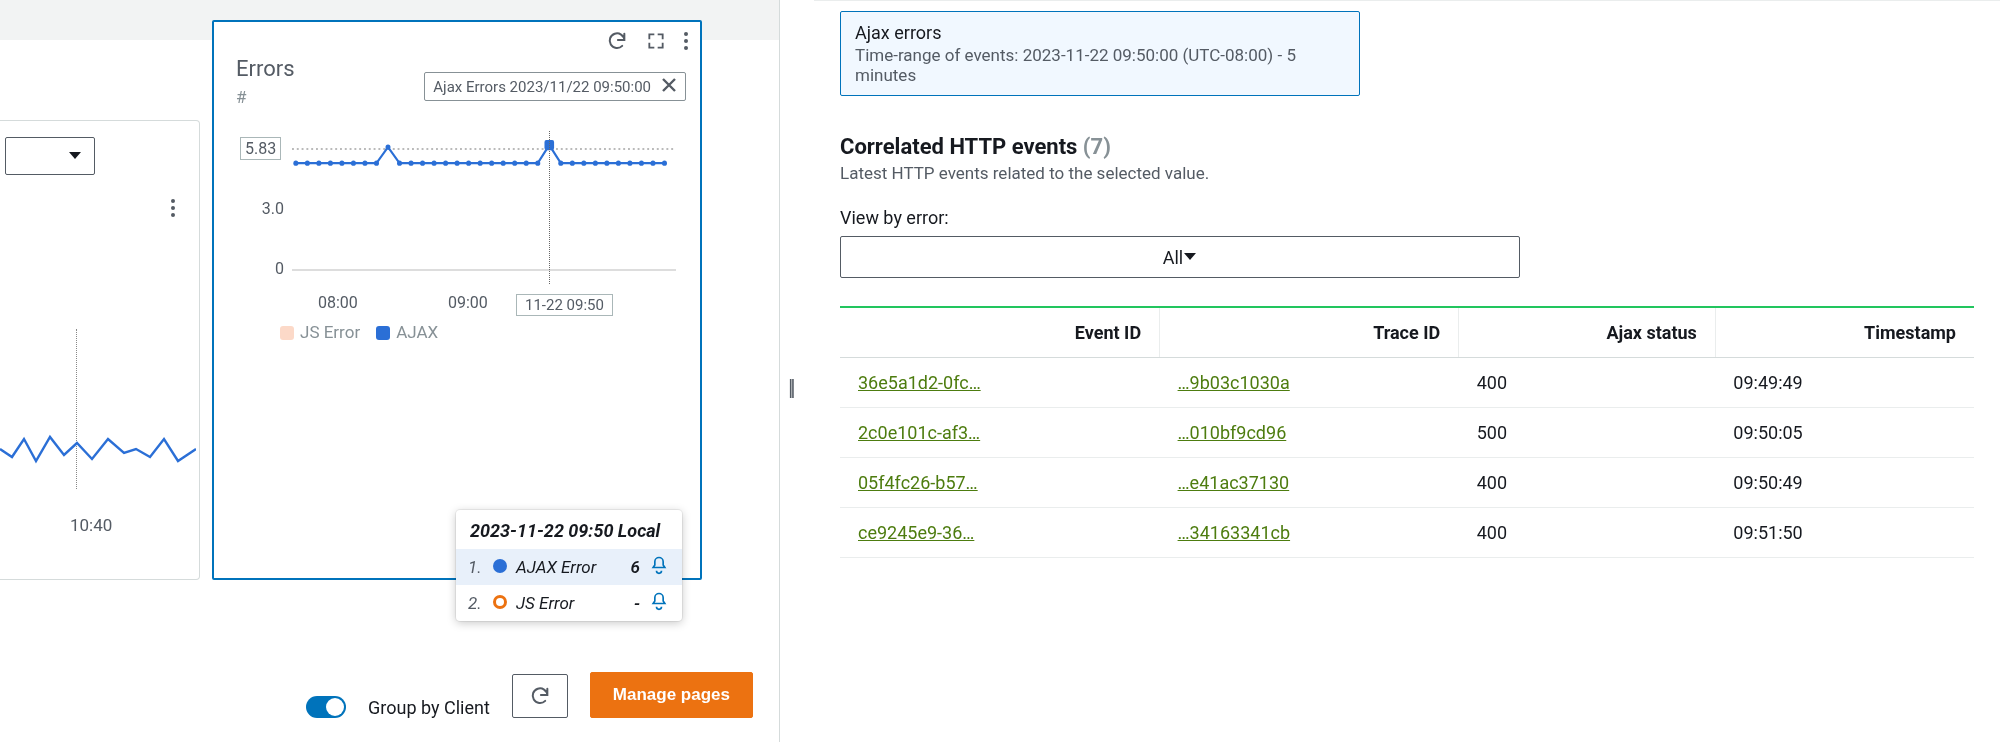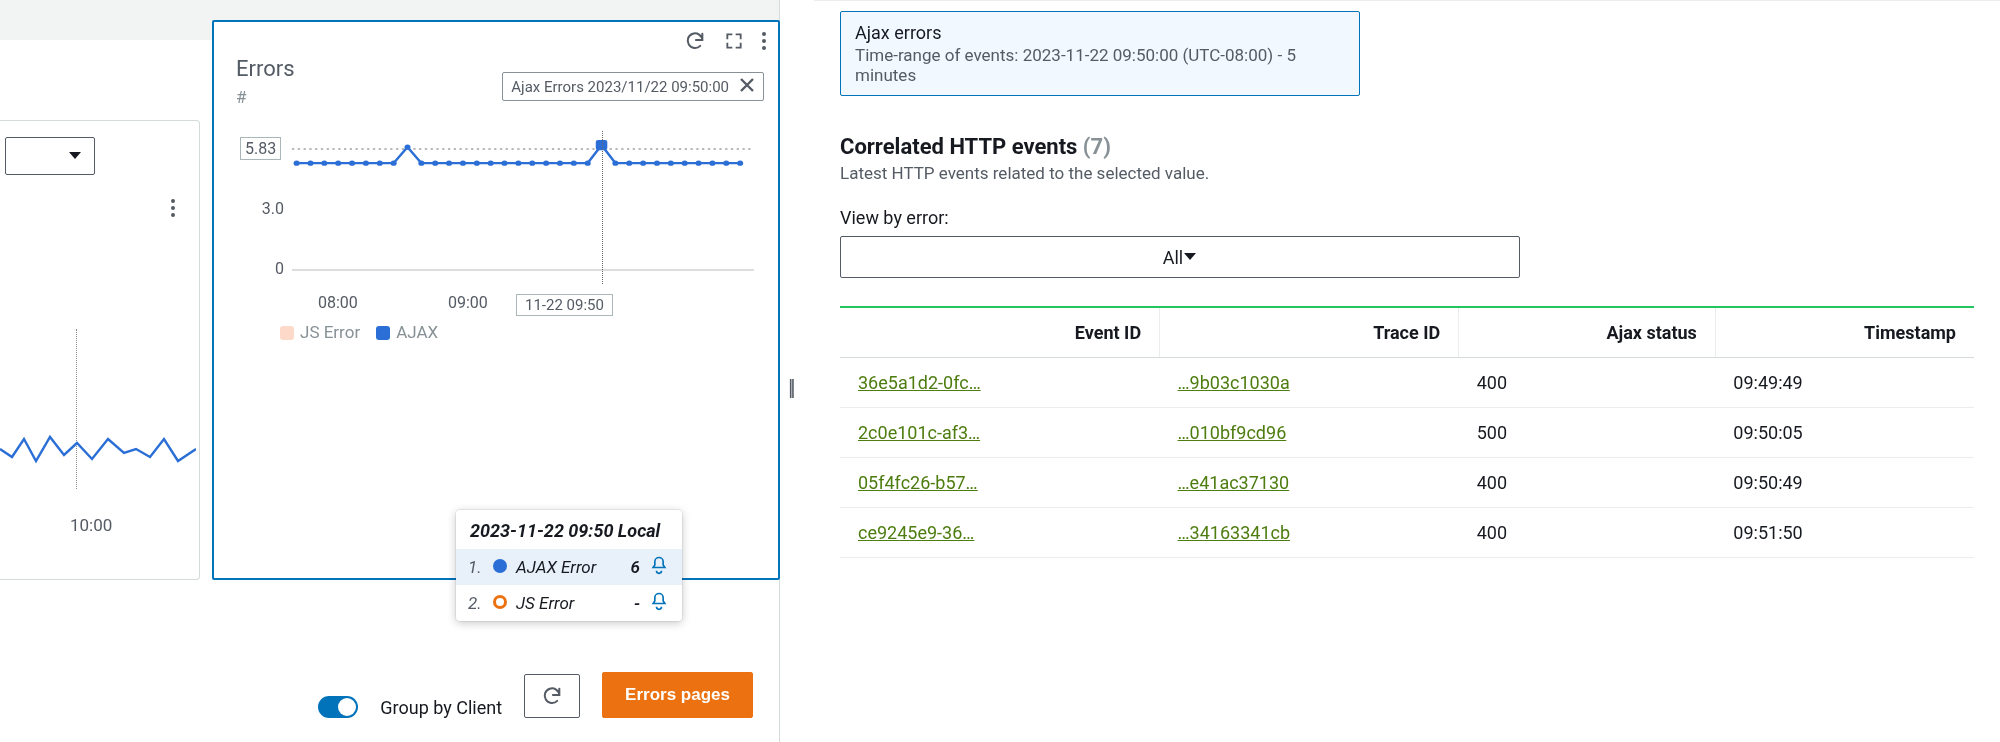--- a/index.html
+++ b/index.html
@@ -88,21 +88,21 @@
     position: absolute;
     left: 76px;
     bottom: 90px;
     width: 0;
     height: 160px;
     border-left: 1px dotted #888;
   }
 
   
   .card {
-    width: 568px;
+    width: 490px;
     margin-top: -20px;
     border: 2px solid #0073bb;
     border-radius: 2px;
     background: #fff;
     position: relative;
     padding: 16px 20px 18px 22px;
     flex: 0 0 auto;
   }
   .card-actions {
     position: absolute;
@@ -391,21 +391,21 @@
             <span class="vdots">
                 <span></span>
                 <span></span>
                 <span></span>
               </span>
           </div>
           <div class="vline"></div>
           <svg class="spark" viewBox="0 0 196 80">
             <polyline points="0,40 12,48 24,30 36,52 50,28 64,46 77,34 92,50 108,30 124,44 136,40 150,48 164,30 178,52 196,40" fill="none" stroke="#2b6fd6" stroke-width="2.4"></polyline>
           </svg>
-          <div class="xlabel">10:00</div>
+          <div class="xlabel">10:40</div>
         </div>
 
         <div class="card">
           <div class="card-actions">
             <span class="icon-btn">
               <svg width="22" height="22" viewBox="0 0 24 24">
                   <path d="M20 11a8 8 0 10-2.3 6.3M20 4v7h-7" fill="none" stroke="#545b64" stroke-width="2.2" stroke-linecap="round"></path>
                 </svg>
             </span>
             <span class="icon-btn">
@@ -528,21 +528,21 @@
     </div>
 
     <div class="bottom-bar">
       <div class="toggle"></div>
       <span class="toggle-label">Group by Client</span>
       <button class="btn">
         <svg width="22" height="22" viewBox="0 0 24 24">
             <path d="M20 11a8 8 0 10-2.3 6.3M20 4v7h-7" fill="none" stroke="#545b64" stroke-width="2.2" stroke-linecap="round"></path>
           </svg>
       </button>
-      <button class="btn primary">Errors pages</button>
+      <button class="btn primary">Manage pages</button>
     </div>
   </div>
 
   <div class="divider">
     <div class="handle">||</div>
   </div>
 
   <div class="right">
     <div class="info-box">
       <div class="t1">Ajax errors</div>

